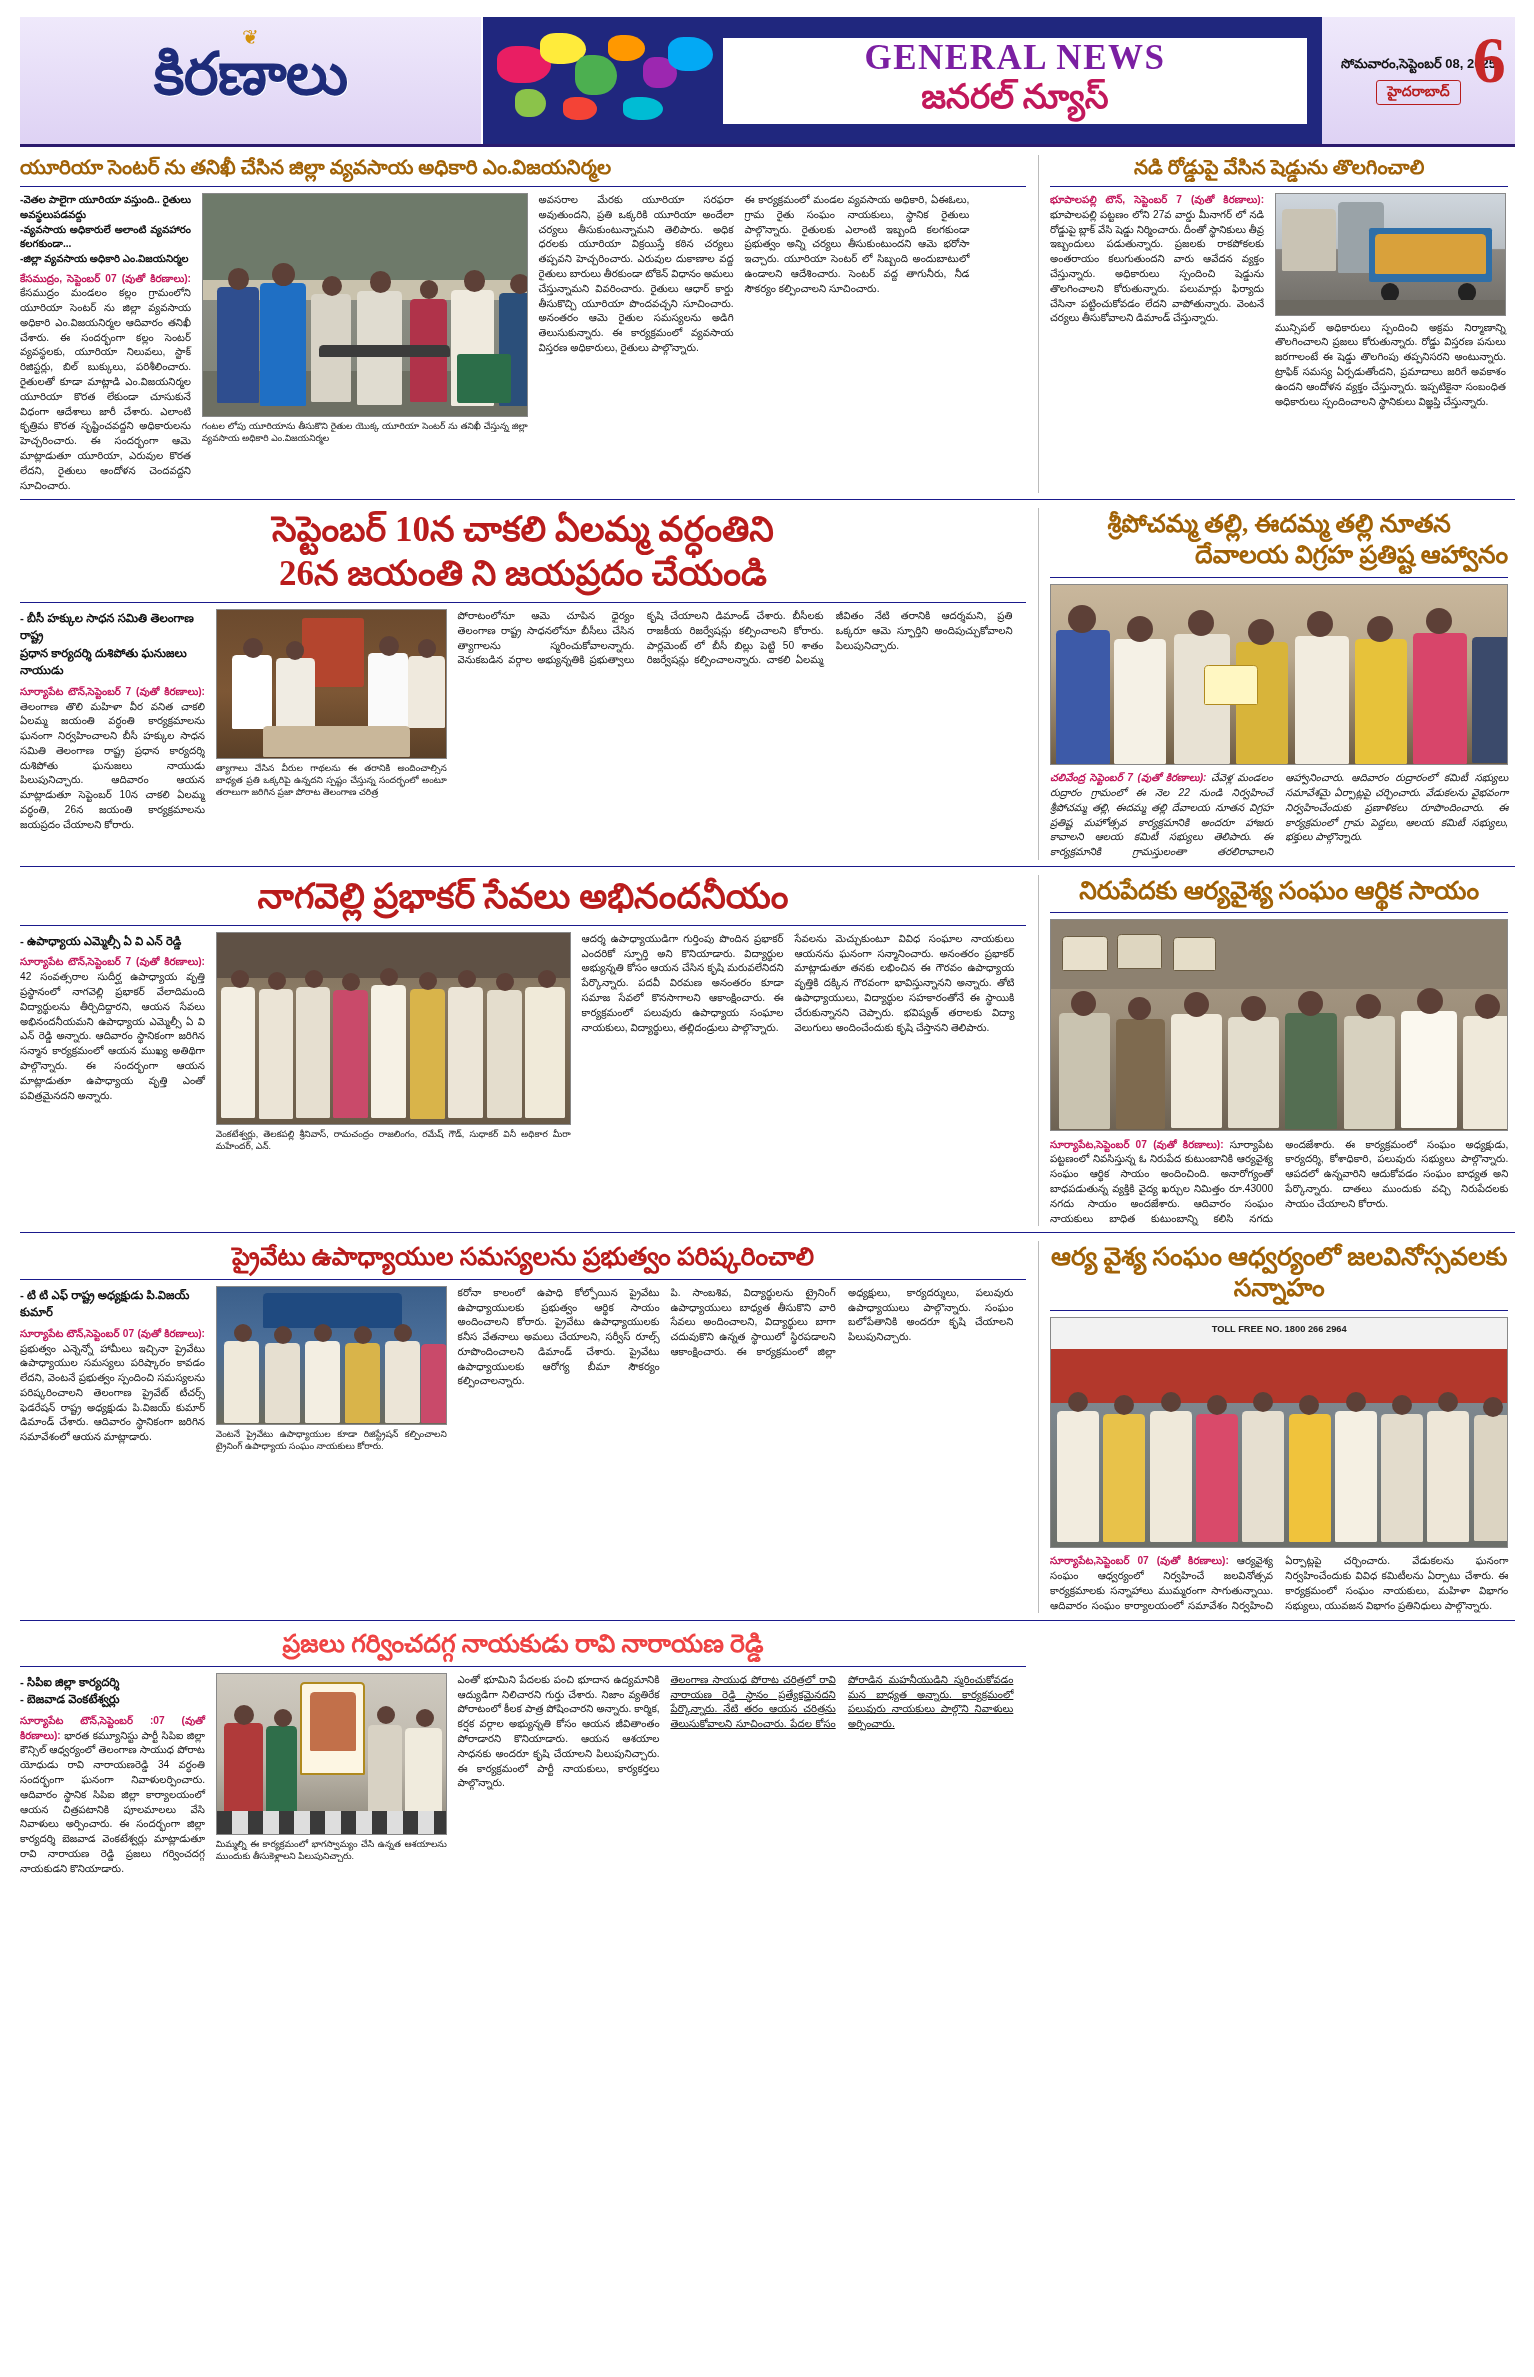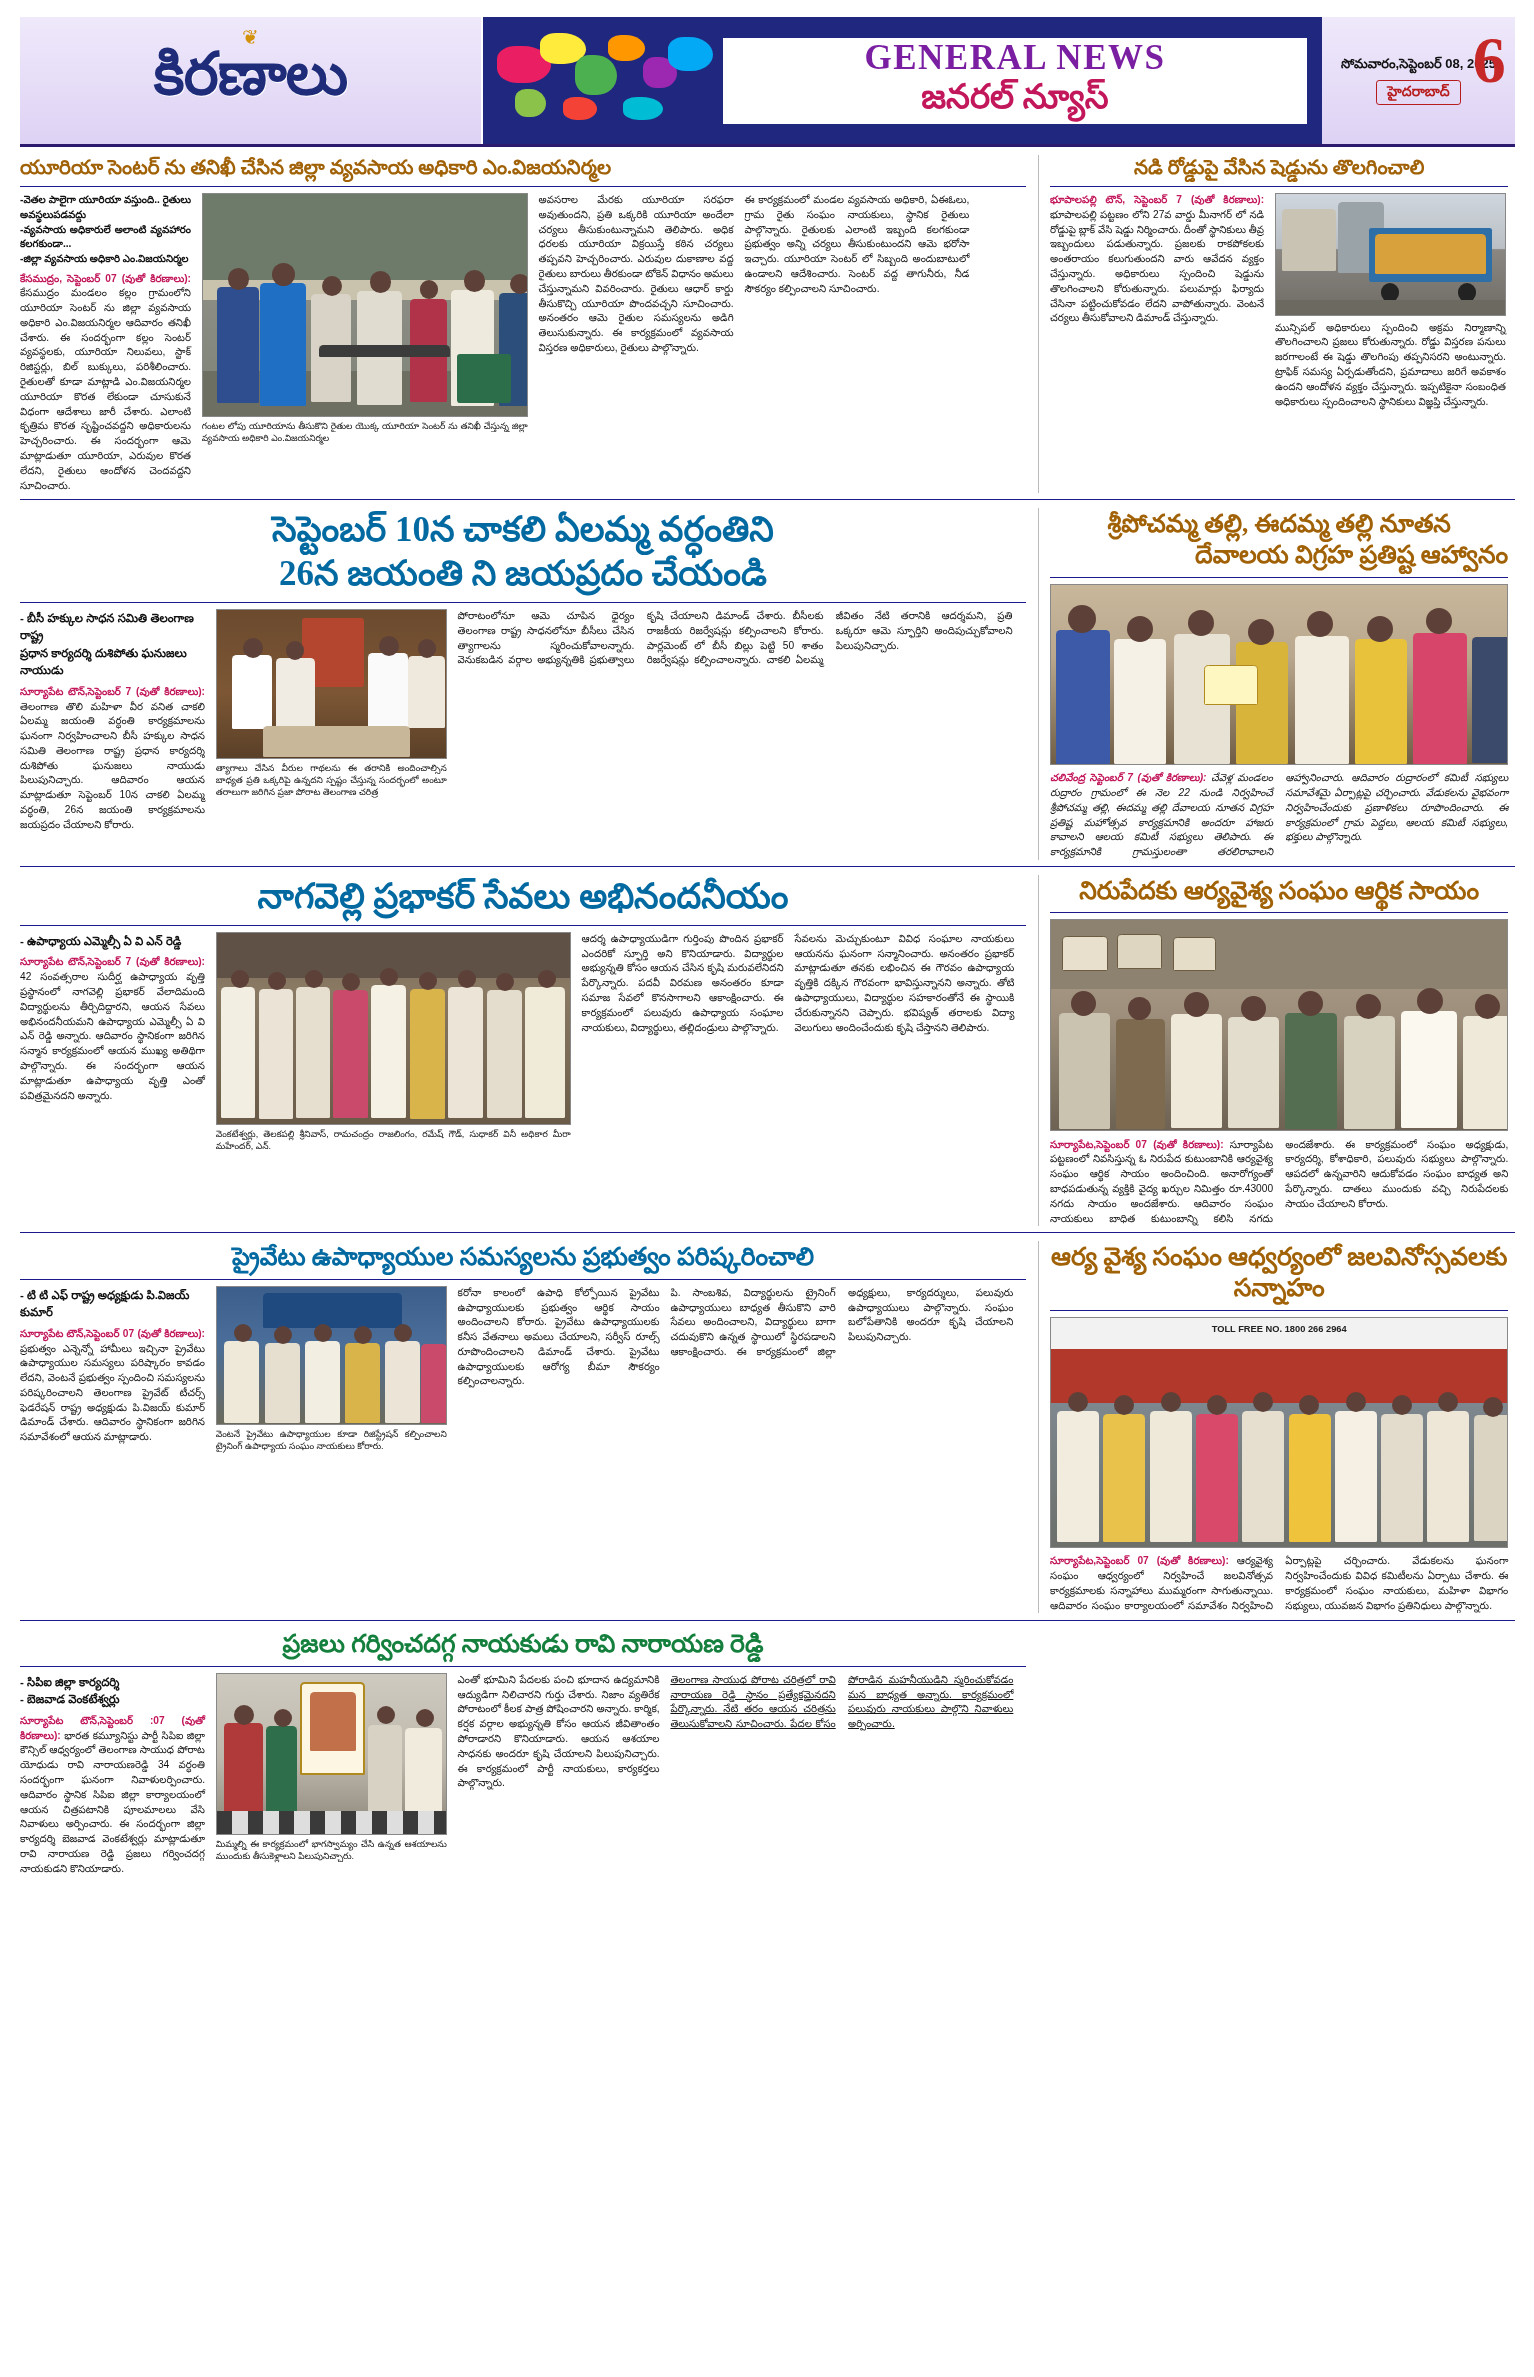--- a/index.html
+++ b/index.html
@@ -102,23 +102,23 @@
 
   
   .rule { border-top: 1.5px solid #1a1a8c; margin: 6.2px 0; }
 
   .headline {
     color: #c2185b;
     font-weight: bold;
     font-family: "Liberation Serif", serif;
     line-height: 1.25;
   }
-  .headline.blue { color: #0369a1; }
+  .headline.blue { color: #b91c1c; }
   .headline.pink { color: #a16207; }
-  .headline.purple { color: #15803d; }
+  .headline.purple { color: #ef4444; }
 
   .h-sm { font-size: 20px; }
   .h-md { font-size: 25px; }
   .h-lg { font-size: 35px; }
 
   .body-text {
     font-size: 10.2px;
     line-height: 1.45;
     text-align: justify;
     color: #111;

